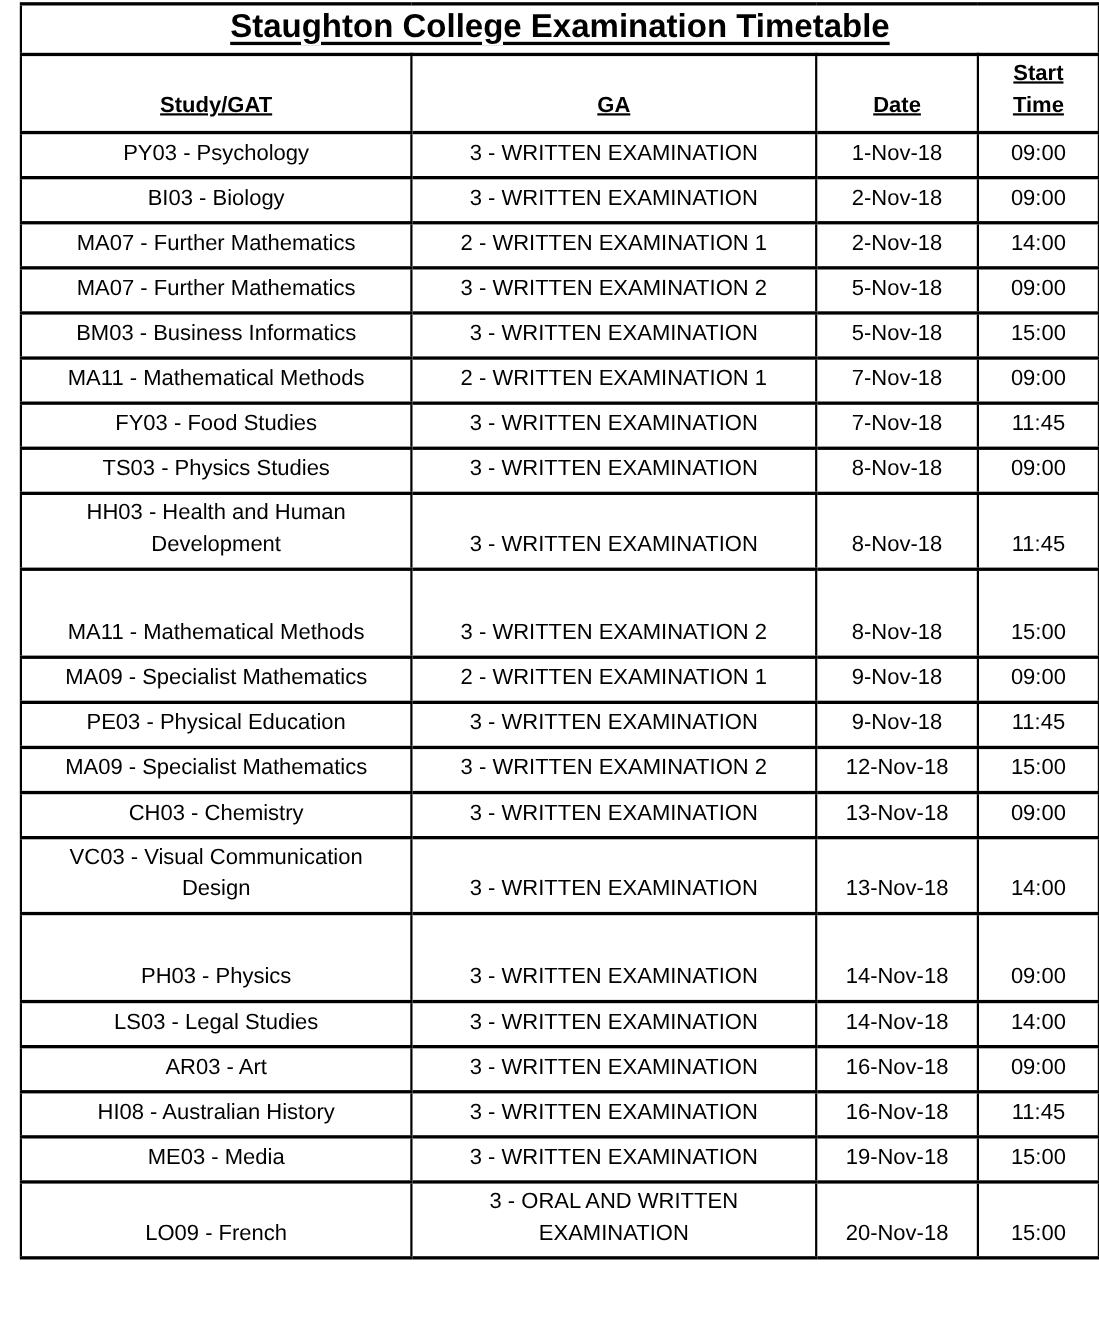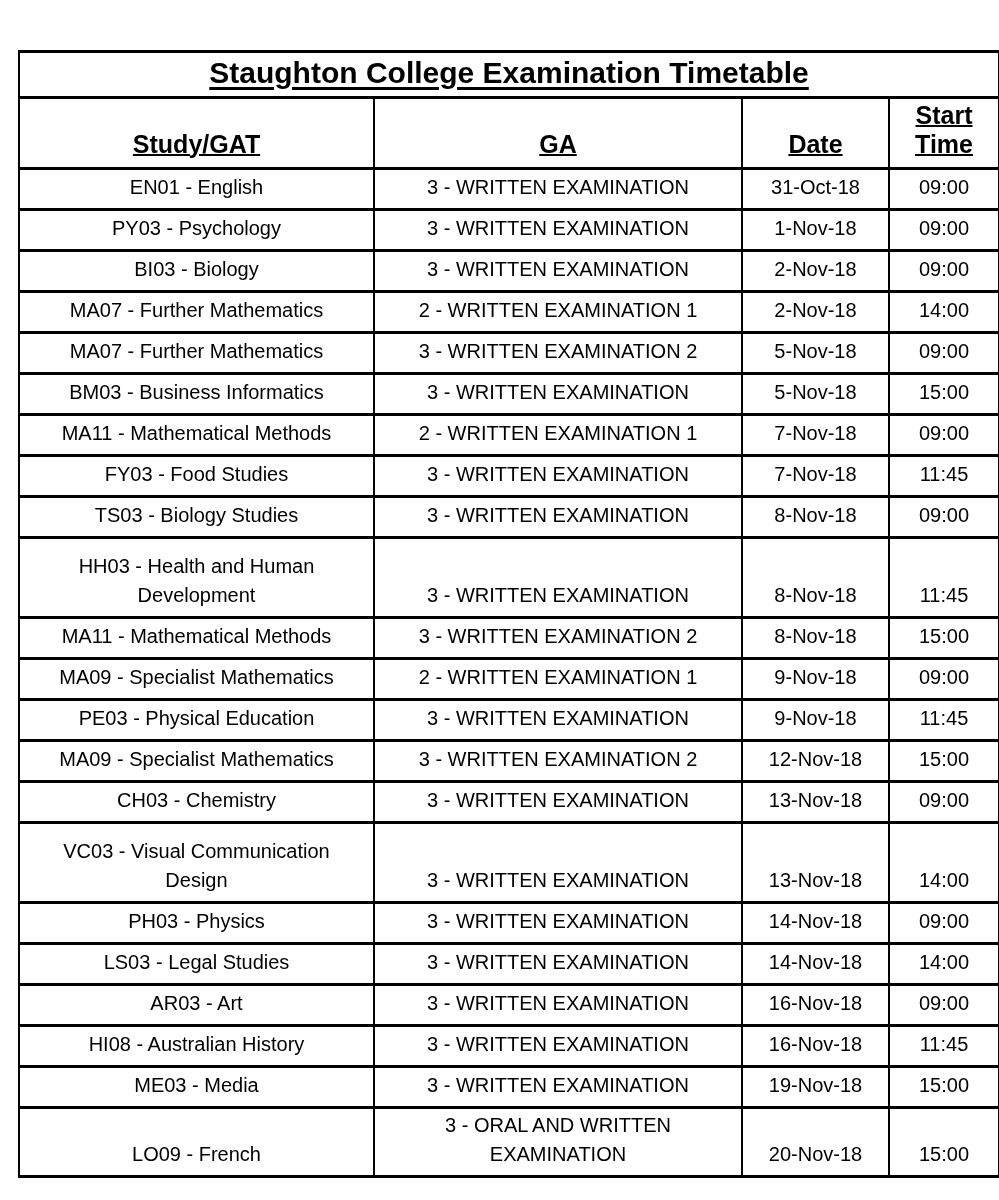--- a/index.html
+++ b/index.html
@@ -20,21 +20,20 @@
     font-family: "Liberation Sans", sans-serif;
     color: var(--text-color);
   }
   table.timetable {
     position: absolute;
     left: 18px;
     top: 2px;
     width: 980px;
     border-collapse: collapse;
     table-layout: fixed;
-    margin-top: 48px;
   }
   col.c-study { width: 355px; }
   col.c-ga    { width: 368px; }
   col.c-date  { width: 147px; }
   col.c-time  { width: 110px; }
 
   th, td {
     border: 2px solid var(--border-color);
     border-top-width: 3px;
     border-bottom-width: 3px;
@@ -50,21 +49,21 @@
     font-weight: bold;
     text-decoration: underline;
     text-decoration-thickness: 3px;
     text-underline-offset: 4px;
     padding: 2px 8px 6px;
   }
 
   tr.header-row th {
     height: 66px;
     vertical-align: bottom;
-    font-size: 25px;
+    font-size: 20px;
     font-weight: bold;
     line-height: 29px;
     text-decoration: underline;
     text-decoration-thickness: 2px;
     white-space: pre-line;
     padding: 2px 8px 8px;
   }
 
   tbody td {
     height: 41px;
@@ -95,26 +94,20 @@
     <tr class="header-row">
       <th>Study/GAT</th>
       <th>GA</th>
       <th>Date</th>
       <th>Start
 Time</th>
     </tr>
   </thead>
   <tbody id="table-body">
       <tr>
-    <td class="cell-study">EN01 - English</td>
-    <td class="cell-ga">3 - WRITTEN EXAMINATION</td>
-    <td class="cell-date">31-Oct-18</td>
-    <td class="cell-time">09:00</td>
-  </tr>
-      <tr>
     <td class="cell-study">PY03 - Psychology</td>
     <td class="cell-ga">3 - WRITTEN EXAMINATION</td>
     <td class="cell-date">1-Nov-18</td>
     <td class="cell-time">09:00</td>
   </tr>
       <tr>
     <td class="cell-study">BI03 - Biology</td>
     <td class="cell-ga">3 - WRITTEN EXAMINATION</td>
     <td class="cell-date">2-Nov-18</td>
     <td class="cell-time">09:00</td>
@@ -143,21 +136,21 @@
     <td class="cell-date">7-Nov-18</td>
     <td class="cell-time">09:00</td>
   </tr>
       <tr>
     <td class="cell-study">FY03 - Food Studies</td>
     <td class="cell-ga">3 - WRITTEN EXAMINATION</td>
     <td class="cell-date">7-Nov-18</td>
     <td class="cell-time">11:45</td>
   </tr>
       <tr>
-    <td class="cell-study">TS03 - Biology Studies</td>
+    <td class="cell-study">TS03 - Physics Studies</td>
     <td class="cell-ga">3 - WRITTEN EXAMINATION</td>
     <td class="cell-date">8-Nov-18</td>
     <td class="cell-time">09:00</td>
   </tr>
       <tr>
     <td class="cell-study">HH03 - Health and Human Development</td>
     <td class="cell-ga">3 - WRITTEN EXAMINATION</td>
     <td class="cell-date">8-Nov-18</td>
     <td class="cell-time">11:45</td>
   </tr>

